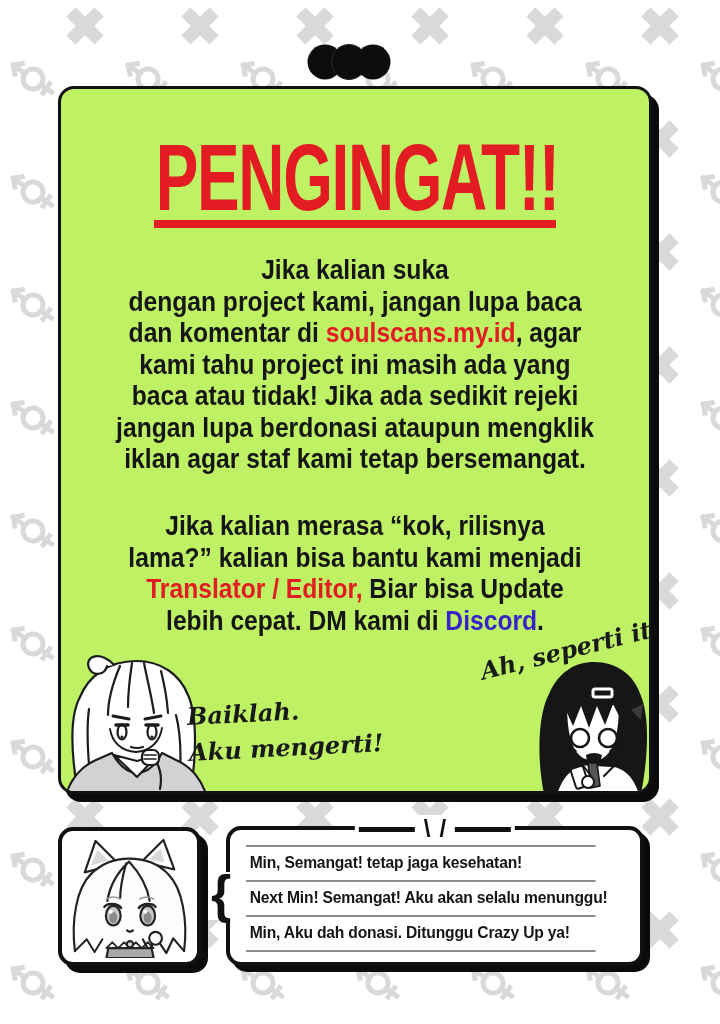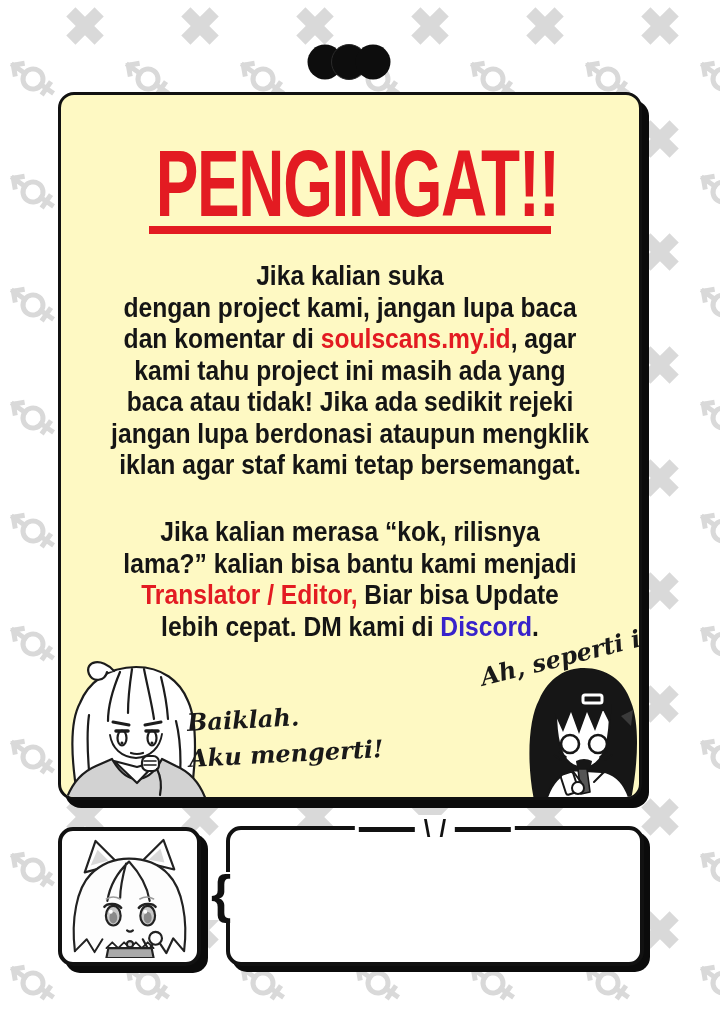--- a/index.html
+++ b/index.html
@@ -8,23 +8,23 @@
   html,body{margin:0;padding:0;}
   body{
     width:720px;height:1024px;position:relative;overflow:hidden;background:#fff;
     font-family:"Liberation Sans",sans-serif;color:var(--ink);
   }
   .bg{position:absolute;left:0;top:0;width:720px;height:1024px;}
   .dots{position:absolute;left:303px;top:42px;width:95px;height:40px;}
 
   
   .reminder-box{
-    position:absolute;left:58px;top:92px;width:578px;height:702px;
-    background:#fef9c3;border:3px solid #111;border-radius:16px;
-    box-shadow:7px 8px 0 #0b0b0b;overflow:hidden;
+    position:absolute;left:58px;top:86px;width:578px;height:702px;
+    background:#bef264;border:3px solid #111;border-radius:16px;
+    box-shadow:7px 8px 0 #0b0b0b;overflow:hidden;padding-left:10px;
   }
   .title-wrap{position:absolute;top:42px;left:0;width:100%;text-align:center;line-height:1;}
   .title-inner{
     display:inline-block;font-size:94px;font-weight:bold;color:var(--red);
     letter-spacing:-2px;transform:scaleX(.68);transform-origin:center;white-space:nowrap;
   }
   .title-underline{
     position:absolute;top:131px;left:50%;transform:translateX(-50%);
     width:402px;height:8px;background:var(--red);
   }
@@ -205,14 +205,19 @@
   </div>
 
   <div class="bubble">
     <div class="brace">{</div>
     <div class="comment-header">
       <span class="hdr-bar"></span>
       <span class="hdr-slash">\</span>
       <span class="hdr-slash">/</span>
       <span class="hdr-bar"></span>
     </div>
+    <div class="comment-list" id="comment-list">
+        <div class="comment-row">Min, Semangat! tetap jaga kesehatan!</div>
+        <div class="comment-row">Next Min! Semangat! Aku akan selalu menunggu!</div>
+        <div class="comment-row">Min, Aku dah donasi. Ditunggu Crazy Up ya!</div>
+      </div>
   </div>
 </div>
 
 </body></html>

